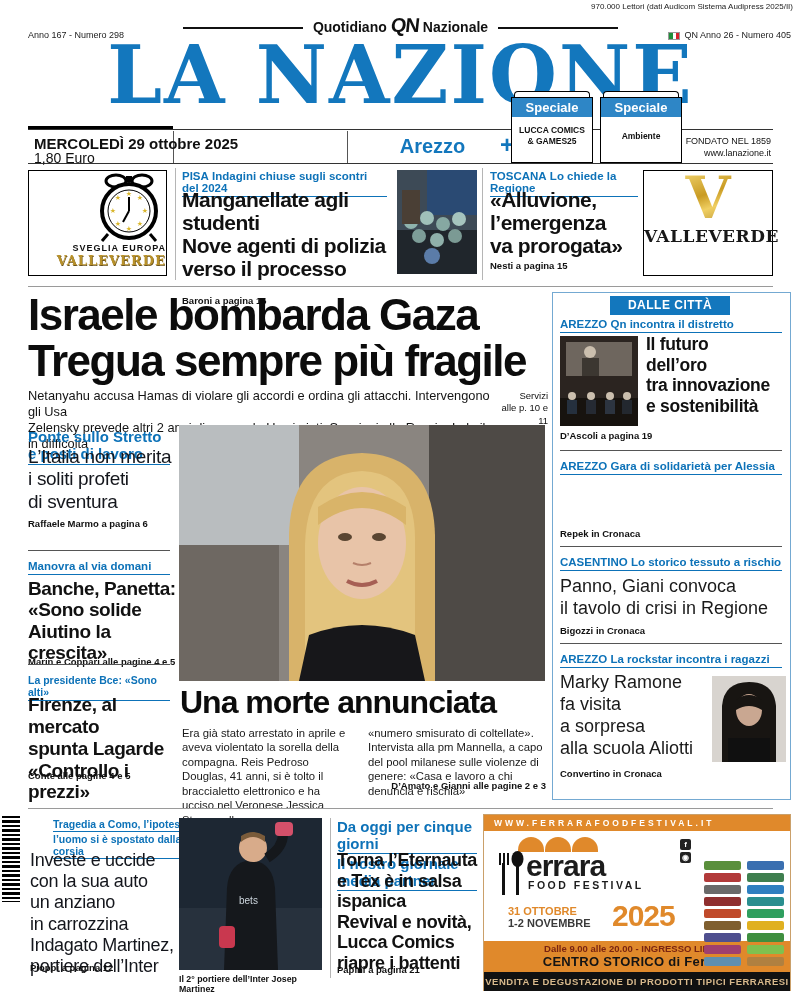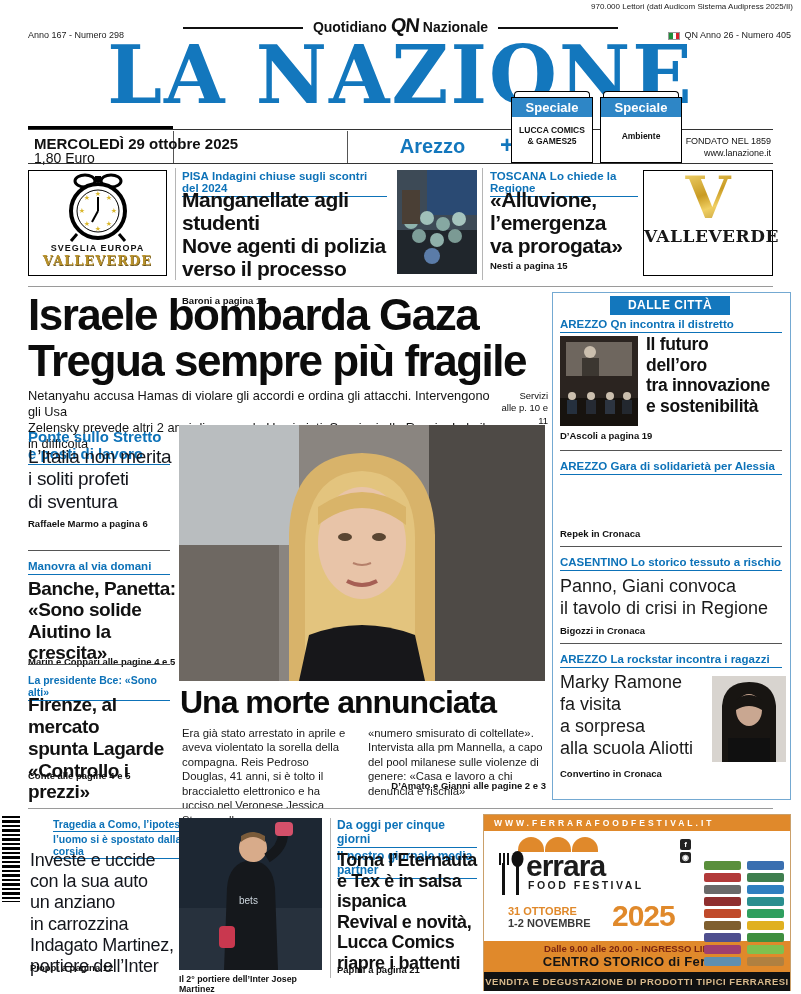--- a/index.html
+++ b/index.html
@@ -39,29 +39,29 @@
   .sp2 { top:97px; left:600px; height:66px; }
   .spine { height:6px; border:1.5px solid #000; border-bottom:none; border-radius:4px 4px 0 0; background:#fff; }
   .sp-spine1 { top:91px; left:514px; width:76px; }
   .sp-spine2 { top:91px; left:603px; width:76px; }
   .sp-tag { background:#2e86c6; color:#fff; font-weight:700; font-size:13px; text-align:center; padding:2px 0; }
   .sp-title { font-size:8.5px; font-weight:800; text-align:center; padding-top:8px; line-height:1.25; }
   .sp-title.center { padding-top:14px; }
 
   
   .ad-box { border:1.5px solid #000; background:#fff; }
-  .ad-clock { top:170px; left:28px; width:139px; height:106px; text-align:center; }
+  .ad-clock { top:170px; left:28px; width:139px; height:106px; text-align:right; }
   .ad-clock .sv { margin-top:2px; }
   .ad-clock .l1 { font-size:9px; font-weight:800; letter-spacing:1px; margin-top:-4px; }
   .ad-clock .l2 { font-family:"DejaVu Serif", serif; font-size:13px; font-weight:900; color:#b8912a; letter-spacing:1px; text-shadow:0.5px 0.5px 0 #6b531a; }
   .tdiv1 { top:168px; left:175px; width:1px; height:112px; background:#b5b5b5; }
   .tdiv2 { top:168px; left:482px; width:1px; height:112px; background:#b5b5b5; }
   .kicker { color:#0d72b8; font-size:11.5px; font-weight:600; border-bottom:1.5px solid #0d72b8; padding-bottom:2px; }
   .kicker b { font-weight:800; }
-  .kicker-line { display:block; color:#0d72b8; font-size:12px; font-weight:600; border-bottom:1.5px solid #0d72b8; padding-bottom:1px; margin-bottom:1px; }
+  .kicker-line { display:block; color:#0d72b8; font-size:15px; font-weight:600; border-bottom:1.5px solid #0d72b8; padding-bottom:1px; margin-bottom:1px; }
   .pisa-kicker { top:170px; left:182px; width:205px; }
   .pisa-head { top:188px; left:182px; width:210px; font-size:21px; font-weight:800; line-height:1.1; letter-spacing:-0.5px; }
   .pisa-by { top:260px; left:182px;margin-top:35px; }
   .byline { font-size:9.5px; font-weight:700; color:#111; }
   .photo { overflow:hidden; }
   .police-photo { top:170px; left:397px; width:80px; height:104px; }
   .tosc-kicker { top:170px; left:490px; width:148px; }
   .tosc-head { top:188px; left:490px; width:150px; font-size:21px; font-weight:800; line-height:1.1; letter-spacing:-0.5px; }
   .tosc-by { top:260px; left:490px; }
   .ad-v { top:170px; left:643px; width:130px; height:106px; text-align:center; }

